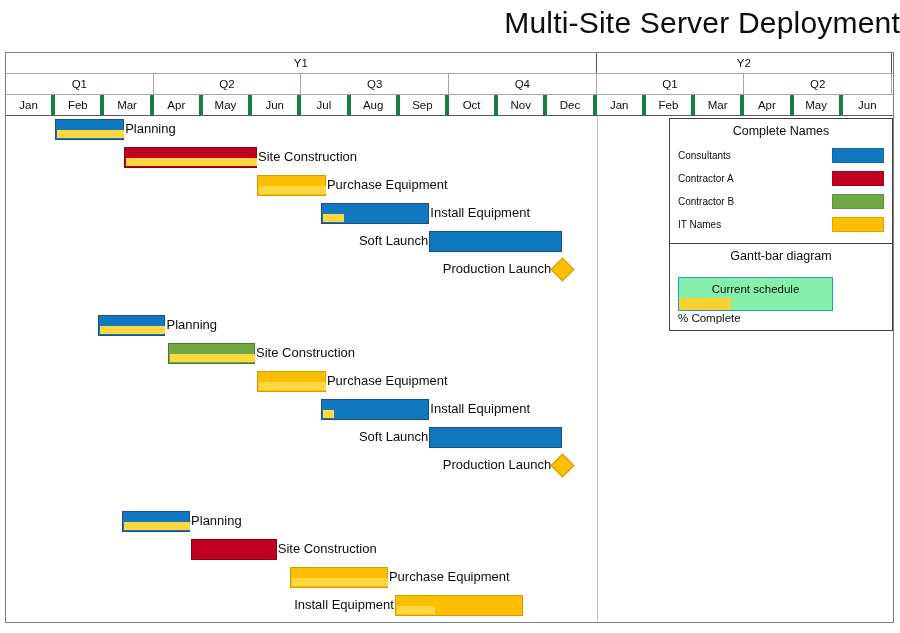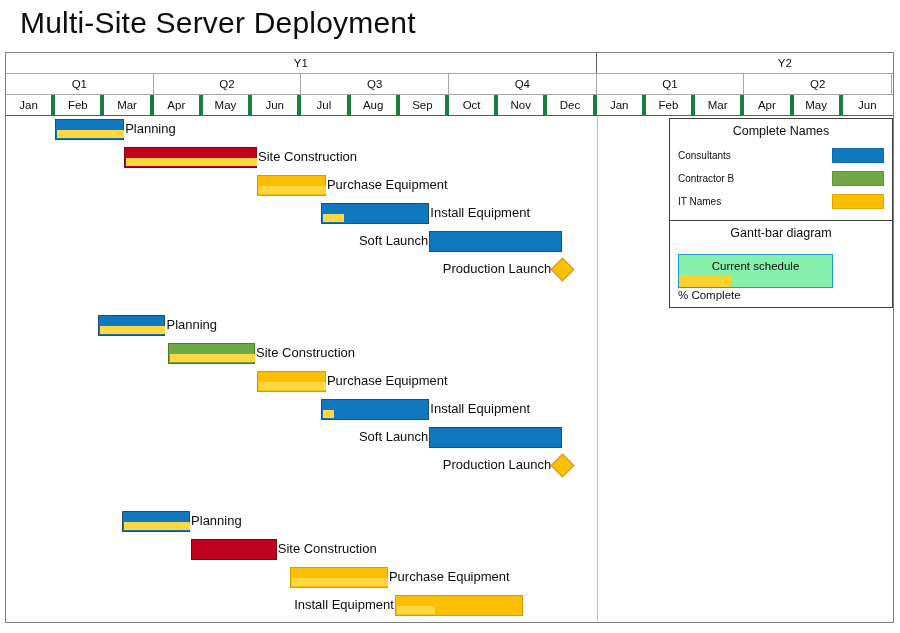--- a/index.html
+++ b/index.html
@@ -11,21 +11,21 @@
     width: 900px;
     height: 633px;
     font-family: "Liberation Sans", sans-serif;
     color: #000000;
     overflow: hidden;
     position: relative;
   }
 
   
   #chart-title {
-    text-align: left;
+    text-align: right;
     font-size: 30px;
     font-weight: 400;
     letter-spacing: 0.2px;
     line-height: 46px;
     height: 48px;
     color: #0d0d0d;
     margin-left: 20px;
   }
 
   
@@ -48,21 +48,21 @@
     right: 0;
     height: 63px;
     box-sizing: border-box;
   }
   .ts-row {
     display: flex;
     box-sizing: border-box;
     width: 100%;
     border-bottom: 1px solid #a6a6a6;
   }
-  .ts-row.year { height: 21px; gap: 41px; }
+  .ts-row.year { height: 21px; }
   .ts-row.quarter { height: 21px; }
   .ts-row.month { height: 21px; border-bottom: 1.2px solid #595959; }
 
   .ts-cell {
     box-sizing: border-box;
     display: flex;
     align-items: center;
     justify-content: center;
     font-size: 11.5px;
     color: #0d0d0d;
@@ -362,20 +362,24 @@
   <div id="legend-panel">
 
     <div id="legend-resources">
       <div class="legend-heading">Complete Names</div>
       <div id="legend-rows">
           <div class="legend-row">
             <div class="legend-name">Consultants</div>
             <div class="legend-swatch" style="background: rgb(16, 120, 190);"></div>
           </div>
           <div class="legend-row">
+            <div class="legend-name">Contractor A</div>
+            <div class="legend-swatch" style="background: rgb(192, 0, 32);"></div>
+          </div>
+          <div class="legend-row">
             <div class="legend-name">Contractor B</div>
             <div class="legend-swatch" style="background: rgb(111, 168, 69);"></div>
           </div>
           <div class="legend-row">
             <div class="legend-name">IT Names</div>
             <div class="legend-swatch" style="background: rgb(251, 190, 0);"></div>
           </div>
         </div>
     </div>
 

